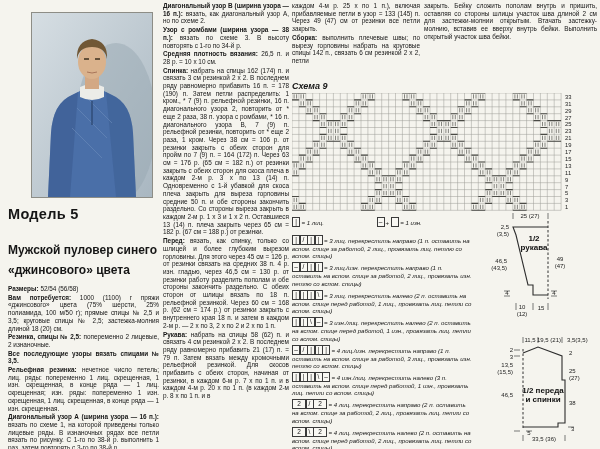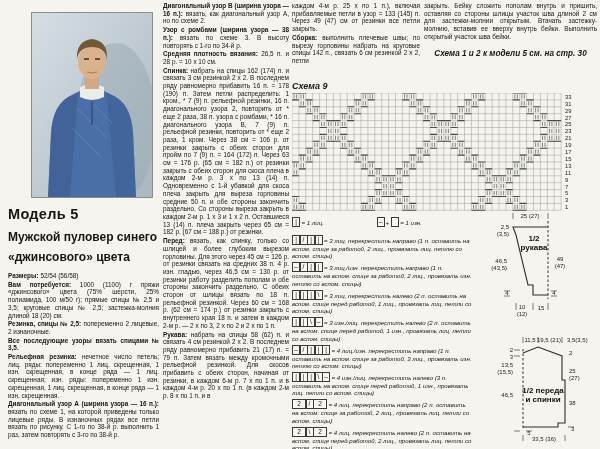--- a/index.html
+++ b/index.html
@@ -7,21 +7,21 @@
         font-family:"Liberation Sans",sans-serif;color:#161616;}
   .col{position:absolute;text-align:justify;}
   #col1{left:8px;top:4px;width:151px;}
   #col2{left:163px;top:2px;width:126px;}
   #col3{left:292px;top:2px;width:128px;}
   #col4{left:424px;top:2px;width:173px;}
   .para{margin:0 0 1px 0;font-size:6.4px;line-height:7.7px;}
   .para b{font-weight:bold;}
   .allbold{font-weight:bold;}
   .photo-frame{width:120px;height:184px;border:1px solid #8d8d86;margin:8px 0 8px 23px;background:#c7d1d8;}
-  .model-heading{font-size:14.5px;font-weight:bold;margin:0 0 5px 0;letter-spacing:.3px;}
+  .model-heading{font-size:14.5px;font-weight:bold;margin:0 0 18px 0;letter-spacing:.3px;}
   .model-subtitle{font-size:12px;font-weight:bold;line-height:20px;margin:0 0 5px 0;text-align:left;}
   .schema-note{font-weight:bold;font-style:italic;font-size:8.2px;margin-top:8px;text-align:center;}
   #chart-block{position:absolute;left:292px;top:81px;}
   .chart-title{font-style:italic;font-weight:bold;font-size:9px;margin:0 0 2px 0;}
   #legend{position:absolute;left:292px;top:217px;width:180px;}
   .legend-item{font-size:6.1px;font-style:italic;line-height:7.4px;margin-bottom:2.6px;}
   .legend-item.half{display:inline-block;width:47%;margin-bottom:4px;vertical-align:top;}
   .sym-box{display:inline-block;width:6px;height:8px;border:0.5px solid #3a3a3a;margin-right:-0.5px;
            font-size:6.5px;line-height:8px;text-align:center;font-style:normal;vertical-align:-2px;
            background:#f9f8f3;overflow:hidden;}
@@ -93,21 +93,20 @@
     <div id="col3-paras">
         <p class="para">каждом 4-м р. 25 х по 1 п.), включая прибавляемые петли в узор = 133 (145) п. Через 49 (47) см от резинки все петли закрыть.</p>
         <p class="para"><b>Сборка: </b>выполнить плечевые швы; по вырезу горловины набрать на круговые спицы 142 п., связать 6 см резинкой 2 х 2, петли</p>
       </div>
   </div>
 
   <div class="col" id="col4">
     <div id="col4-paras">
         <p class="para">закрыть. Бейку сложить пополам внутрь и пришить, оставляя со стороны шлицы участок шва длиной 2 см для застежки-молнии открытым. Втачать застежку-молнию, вставив ее вверху внутрь бейки. Выполнить открытый участок шва бейки.</p>
       </div>
-    <div class="schema-note">Схема 1 и 2 к модели 5 см. на стр. 30</div>
   </div>
 
   <div id="chart-block">
     <div class="chart-title">Схема 9</div>
     <svg id="chart-svg" width="288" height="122">
         <path d="M0.0,0 V117.3 M6.9,0 V117.3 M13.8,0 V117.3 M20.7,0 V117.3 M27.6,0 V117.3 M34.5,0 V117.3 M41.4,0 V117.3 M48.3,0 V117.3 M55.2,0 V117.3 M62.1,0 V117.3 M69.0,0 V117.3 M75.9,0 V117.3 M82.8,0 V117.3 M89.7,0 V117.3 M96.6,0 V117.3 M103.5,0 V117.3 M110.4,0 V117.3 M117.3,0 V117.3 M124.2,0 V117.3 M131.1,0 V117.3 M138.0,0 V117.3 M144.9,0 V117.3 M151.8,0 V117.3 M158.7,0 V117.3 M165.6,0 V117.3 M172.5,0 V117.3 M179.4,0 V117.3 M186.3,0 V117.3 M193.2,0 V117.3 M200.1,0 V117.3 M207.0,0 V117.3 M213.9,0 V117.3 M220.8,0 V117.3 M227.7,0 V117.3 M234.6,0 V117.3 M241.5,0 V117.3 M248.4,0 V117.3 M255.3,0 V117.3 M262.2,0 V117.3 M269.1,0 V117.3 M0,0.0 H269.1 M0,6.9 H269.1 M0,13.8 H269.1 M0,20.7 H269.1 M0,27.6 H269.1 M0,34.5 H269.1 M0,41.4 H269.1 M0,48.3 H269.1 M0,55.2 H269.1 M0,62.1 H269.1 M0,69.0 H269.1 M0,75.9 H269.1 M0,82.8 H269.1 M0,89.7 H269.1 M0,96.6 H269.1 M0,103.5 H269.1 M0,110.4 H269.1 M0,117.3 H269.1 " stroke="#9d9d96" stroke-width="0.5" fill="none"></path>
         <path d="M2.1,1.3 V5.6 M4.6,1.3 V5.6 M9.0,1.3 V5.6 M11.5,1.3 V5.6 M71.1,1.3 V5.6 M73.6,1.3 V5.6 M78.0,1.3 V5.6 M80.5,1.3 V5.6 M112.5,1.3 V5.6 M115.0,1.3 V5.6 M119.4,1.3 V5.6 M121.9,1.3 V5.6 M181.5,1.3 V5.6 M184.0,1.3 V5.6 M188.4,1.3 V5.6 M190.9,1.3 V5.6 M222.9,1.3 V5.6 M225.4,1.3 V5.6 M229.8,1.3 V5.6 M232.3,1.3 V5.6 M9.0,8.2 V12.5 M11.5,8.2 V12.5 M15.9,8.2 V12.5 M18.4,8.2 V12.5 M64.2,8.2 V12.5 M66.7,8.2 V12.5 M71.1,8.2 V12.5 M73.6,8.2 V12.5 M119.4,8.2 V12.5 M121.9,8.2 V12.5 M126.3,8.2 V12.5 M128.8,8.2 V12.5 M174.6,8.2 V12.5 M177.1,8.2 V12.5 M181.5,8.2 V12.5 M184.0,8.2 V12.5 M229.8,8.2 V12.5 M232.3,8.2 V12.5 M236.7,8.2 V12.5 M239.2,8.2 V12.5 M15.9,15.1 V19.4 M18.4,15.1 V19.4 M22.8,15.1 V19.4 M25.3,15.1 V19.4 M57.3,15.1 V19.4 M59.8,15.1 V19.4 M64.2,15.1 V19.4 M66.7,15.1 V19.4 M126.3,15.1 V19.4 M128.8,15.1 V19.4 M133.2,15.1 V19.4 M135.7,15.1 V19.4 M167.7,15.1 V19.4 M170.2,15.1 V19.4 M174.6,15.1 V19.4 M177.1,15.1 V19.4 M236.7,15.1 V19.4 M239.2,15.1 V19.4 M243.6,15.1 V19.4 M246.1,15.1 V19.4 M22.8,22.0 V26.3 M25.3,22.0 V26.3 M29.7,22.0 V26.3 M32.2,22.0 V26.3 M50.4,22.0 V26.3 M52.9,22.0 V26.3 M57.3,22.0 V26.3 M59.8,22.0 V26.3 M133.2,22.0 V26.3 M135.7,22.0 V26.3 M140.1,22.0 V26.3 M142.6,22.0 V26.3 M160.8,22.0 V26.3 M163.3,22.0 V26.3 M167.7,22.0 V26.3 M170.2,22.0 V26.3 M243.6,22.0 V26.3 M246.1,22.0 V26.3 M250.5,22.0 V26.3 M253.0,22.0 V26.3 M29.7,28.9 V33.2 M32.2,28.9 V33.2 M36.6,28.9 V33.2 M39.1,28.9 V33.2 M43.5,28.9 V33.2 M46.0,28.9 V33.2 M50.4,28.9 V33.2 M52.9,28.9 V33.2 M140.1,28.9 V33.2 M142.6,28.9 V33.2 M147.0,28.9 V33.2 M149.5,28.9 V33.2 M153.9,28.9 V33.2 M156.4,28.9 V33.2 M160.8,28.9 V33.2 M163.3,28.9 V33.2 M250.5,28.9 V33.2 M253.0,28.9 V33.2 M257.4,28.9 V33.2 M259.9,28.9 V33.2 M264.3,28.9 V33.2 M266.8,28.9 V33.2 M36.6,35.8 V40.1 M39.1,35.8 V40.1 M43.5,35.8 V40.1 M46.0,35.8 V40.1 M147.0,35.8 V40.1 M149.5,35.8 V40.1 M153.9,35.8 V40.1 M156.4,35.8 V40.1 M257.4,35.8 V40.1 M259.9,35.8 V40.1 M264.3,35.8 V40.1 M266.8,35.8 V40.1 M29.7,42.7 V47.0 M32.2,42.7 V47.0 M36.6,42.7 V47.0 M39.1,42.7 V47.0 M43.5,42.7 V47.0 M46.0,42.7 V47.0 M50.4,42.7 V47.0 M52.9,42.7 V47.0 M140.1,42.7 V47.0 M142.6,42.7 V47.0 M147.0,42.7 V47.0 M149.5,42.7 V47.0 M153.9,42.7 V47.0 M156.4,42.7 V47.0 M160.8,42.7 V47.0 M163.3,42.7 V47.0 M250.5,42.7 V47.0 M253.0,42.7 V47.0 M257.4,42.7 V47.0 M259.9,42.7 V47.0 M264.3,42.7 V47.0 M266.8,42.7 V47.0 M22.8,49.6 V53.9 M25.3,49.6 V53.9 M29.7,49.6 V53.9 M32.2,49.6 V53.9 M50.4,49.6 V53.9 M52.9,49.6 V53.9 M57.3,49.6 V53.9 M59.8,49.6 V53.9 M133.2,49.6 V53.9 M135.7,49.6 V53.9 M140.1,49.6 V53.9 M142.6,49.6 V53.9 M160.8,49.6 V53.9 M163.3,49.6 V53.9 M167.7,49.6 V53.9 M170.2,49.6 V53.9 M243.6,49.6 V53.9 M246.1,49.6 V53.9 M250.5,49.6 V53.9 M253.0,49.6 V53.9 M15.9,56.5 V60.8 M18.4,56.5 V60.8 M22.8,56.5 V60.8 M25.3,56.5 V60.8 M57.3,56.5 V60.8 M59.8,56.5 V60.8 M64.2,56.5 V60.8 M66.7,56.5 V60.8 M126.3,56.5 V60.8 M128.8,56.5 V60.8 M133.2,56.5 V60.8 M135.7,56.5 V60.8 M167.7,56.5 V60.8 M170.2,56.5 V60.8 M174.6,56.5 V60.8 M177.1,56.5 V60.8 M236.7,56.5 V60.8 M239.2,56.5 V60.8 M243.6,56.5 V60.8 M246.1,56.5 V60.8 M9.0,63.4 V67.7 M11.5,63.4 V67.7 M15.9,63.4 V67.7 M18.4,63.4 V67.7 M64.2,63.4 V67.7 M66.7,63.4 V67.7 M71.1,63.4 V67.7 M73.6,63.4 V67.7 M119.4,63.4 V67.7 M121.9,63.4 V67.7 M126.3,63.4 V67.7 M128.8,63.4 V67.7 M174.6,63.4 V67.7 M177.1,63.4 V67.7 M181.5,63.4 V67.7 M184.0,63.4 V67.7 M229.8,63.4 V67.7 M232.3,63.4 V67.7 M236.7,63.4 V67.7 M239.2,63.4 V67.7 M2.1,70.3 V74.6 M4.6,70.3 V74.6 M9.0,70.3 V74.6 M11.5,70.3 V74.6 M71.1,70.3 V74.6 M73.6,70.3 V74.6 M78.0,70.3 V74.6 M80.5,70.3 V74.6 M112.5,70.3 V74.6 M115.0,70.3 V74.6 M119.4,70.3 V74.6 M121.9,70.3 V74.6 M181.5,70.3 V74.6 M184.0,70.3 V74.6 M188.4,70.3 V74.6 M190.9,70.3 V74.6 M222.9,70.3 V74.6 M225.4,70.3 V74.6 M229.8,70.3 V74.6 M232.3,70.3 V74.6 M2.1,77.2 V81.5 M4.6,77.2 V81.5 M78.0,77.2 V81.5 M80.5,77.2 V81.5 M84.9,77.2 V81.5 M87.4,77.2 V81.5 M105.6,77.2 V81.5 M108.1,77.2 V81.5 M112.5,77.2 V81.5 M115.0,77.2 V81.5 M188.4,77.2 V81.5 M190.9,77.2 V81.5 M195.3,77.2 V81.5 M197.8,77.2 V81.5 M216.0,77.2 V81.5 M218.5,77.2 V81.5 M222.9,77.2 V81.5 M225.4,77.2 V81.5 M84.9,84.1 V88.4 M87.4,84.1 V88.4 M91.8,84.1 V88.4 M94.3,84.1 V88.4 M98.7,84.1 V88.4 M101.2,84.1 V88.4 M105.6,84.1 V88.4 M108.1,84.1 V88.4 M195.3,84.1 V88.4 M197.8,84.1 V88.4 M202.2,84.1 V88.4 M204.7,84.1 V88.4 M209.1,84.1 V88.4 M211.6,84.1 V88.4 M216.0,84.1 V88.4 M218.5,84.1 V88.4 M91.8,91.0 V95.3 M94.3,91.0 V95.3 M98.7,91.0 V95.3 M101.2,91.0 V95.3 M202.2,91.0 V95.3 M204.7,91.0 V95.3 M209.1,91.0 V95.3 M211.6,91.0 V95.3 M84.9,97.9 V102.2 M87.4,97.9 V102.2 M91.8,97.9 V102.2 M94.3,97.9 V102.2 M98.7,97.9 V102.2 M101.2,97.9 V102.2 M105.6,97.9 V102.2 M108.1,97.9 V102.2 M195.3,97.9 V102.2 M197.8,97.9 V102.2 M202.2,97.9 V102.2 M204.7,97.9 V102.2 M209.1,97.9 V102.2 M211.6,97.9 V102.2 M216.0,97.9 V102.2 M218.5,97.9 V102.2 M2.1,104.8 V109.1 M4.6,104.8 V109.1 M78.0,104.8 V109.1 M80.5,104.8 V109.1 M84.9,104.8 V109.1 M87.4,104.8 V109.1 M105.6,104.8 V109.1 M108.1,104.8 V109.1 M112.5,104.8 V109.1 M115.0,104.8 V109.1 M188.4,104.8 V109.1 M190.9,104.8 V109.1 M195.3,104.8 V109.1 M197.8,104.8 V109.1 M216.0,104.8 V109.1 M218.5,104.8 V109.1 M222.9,104.8 V109.1 M225.4,104.8 V109.1 M2.1,111.7 V116.0 M4.6,111.7 V116.0 M9.0,111.7 V116.0 M11.5,111.7 V116.0 M71.1,111.7 V116.0 M73.6,111.7 V116.0 M78.0,111.7 V116.0 M80.5,111.7 V116.0 M112.5,111.7 V116.0 M115.0,111.7 V116.0 M119.4,111.7 V116.0 M121.9,111.7 V116.0 M181.5,111.7 V116.0 M184.0,111.7 V116.0 M188.4,111.7 V116.0 M190.9,111.7 V116.0 M222.9,111.7 V116.0 M225.4,111.7 V116.0 M229.8,111.7 V116.0 M232.3,111.7 V116.0 " stroke="#55554f" stroke-width="0.7" fill="none"></path>
         <path d="M0.0,0.0 H6.9 M0.0,6.9 H6.9 M6.9,0.0 H13.8 M69.0,0.0 H75.9 M75.9,0.0 H82.8 M75.9,6.9 H82.8 M110.4,0.0 H117.3 M110.4,6.9 H117.3 M117.3,0.0 H124.2 M179.4,0.0 H186.3 M186.3,0.0 H193.2 M186.3,6.9 H193.2 M220.8,0.0 H227.7 M220.8,6.9 H227.7 M227.7,0.0 H234.6 M6.9,13.8 H13.8 M13.8,6.9 H20.7 M62.1,6.9 H69.0 M69.0,13.8 H75.9 M117.3,13.8 H124.2 M124.2,6.9 H131.1 M172.5,6.9 H179.4 M179.4,13.8 H186.3 M227.7,13.8 H234.6 M234.6,6.9 H241.5 M13.8,20.7 H20.7 M20.7,13.8 H27.6 M55.2,13.8 H62.1 M62.1,20.7 H69.0 M124.2,20.7 H131.1 M131.1,13.8 H138.0 M165.6,13.8 H172.5 M172.5,20.7 H179.4 M234.6,20.7 H241.5 M241.5,13.8 H248.4 M20.7,27.6 H27.6 M27.6,20.7 H34.5 M48.3,20.7 H55.2 M55.2,27.6 H62.1 M131.1,27.6 H138.0 M138.0,20.7 H144.9 M158.7,20.7 H165.6 M165.6,27.6 H172.5 M241.5,27.6 H248.4 M248.4,20.7 H255.3 M27.6,34.5 H34.5 M34.5,27.6 H41.4 M41.4,27.6 H48.3 M48.3,34.5 H55.2 M138.0,34.5 H144.9 M144.9,27.6 H151.8 M151.8,27.6 H158.7 M158.7,34.5 H165.6 M248.4,34.5 H255.3 M255.3,27.6 H262.2 M262.2,27.6 H269.1 M27.6,41.4 H34.5 M34.5,48.3 H41.4 M41.4,48.3 H48.3 M48.3,41.4 H55.2 M138.0,41.4 H144.9 M144.9,48.3 H151.8 M151.8,48.3 H158.7 M158.7,41.4 H165.6 M248.4,41.4 H255.3 M255.3,48.3 H262.2 M262.2,48.3 H269.1 M20.7,48.3 H27.6 M27.6,55.2 H34.5 M48.3,55.2 H55.2 M55.2,48.3 H62.1 M131.1,48.3 H138.0 M138.0,55.2 H144.9 M158.7,55.2 H165.6 M165.6,48.3 H172.5 M241.5,48.3 H248.4 M248.4,55.2 H255.3 M13.8,55.2 H20.7 M20.7,62.1 H27.6 M55.2,62.1 H62.1 M62.1,55.2 H69.0 M124.2,55.2 H131.1 M131.1,62.1 H138.0 M165.6,62.1 H172.5 M172.5,55.2 H179.4 M234.6,55.2 H241.5 M241.5,62.1 H248.4 M6.9,62.1 H13.8 M13.8,69.0 H20.7 M62.1,69.0 H69.0 M69.0,62.1 H75.9 M117.3,62.1 H124.2 M124.2,69.0 H131.1 M172.5,69.0 H179.4 M179.4,62.1 H186.3 M227.7,62.1 H234.6 M234.6,69.0 H241.5 M0.0,69.0 H6.9 M6.9,75.9 H13.8 M69.0,75.9 H75.9 M75.9,69.0 H82.8 M110.4,69.0 H117.3 M117.3,75.9 H124.2 M179.4,75.9 H186.3 M186.3,69.0 H193.2 M220.8,69.0 H227.7 M227.7,75.9 H234.6 M0.0,82.8 H6.9 M75.9,82.8 H82.8 M82.8,75.9 H89.7 M103.5,75.9 H110.4 M110.4,82.8 H117.3 M186.3,82.8 H193.2 M193.2,75.9 H200.1 M213.9,75.9 H220.8 M220.8,82.8 H227.7 M82.8,89.7 H89.7 M89.7,82.8 H96.6 M96.6,82.8 H103.5 M103.5,89.7 H110.4 M193.2,89.7 H200.1 M200.1,82.8 H207.0 M207.0,82.8 H213.9 M213.9,89.7 H220.8 M82.8,96.6 H89.7 M89.7,103.5 H96.6 M96.6,103.5 H103.5 M103.5,96.6 H110.4 M193.2,96.6 H200.1 M200.1,103.5 H207.0 M207.0,103.5 H213.9 M213.9,96.6 H220.8 M0.0,103.5 H6.9 M75.9,103.5 H82.8 M82.8,110.4 H89.7 M103.5,110.4 H110.4 M110.4,103.5 H117.3 M186.3,103.5 H193.2 M193.2,110.4 H200.1 M213.9,110.4 H220.8 M220.8,103.5 H227.7 M0.0,117.3 H6.9 M6.9,110.4 H13.8 M6.9,117.3 H13.8 M69.0,110.4 H75.9 M69.0,117.3 H75.9 M75.9,117.3 H82.8 M110.4,117.3 H117.3 M117.3,110.4 H124.2 M117.3,117.3 H124.2 M179.4,110.4 H186.3 M179.4,117.3 H186.3 M186.3,117.3 H193.2 M220.8,117.3 H227.7 M227.7,110.4 H234.6 M227.7,117.3 H234.6 " stroke="#4a4a45" stroke-width="1.1" fill="none"></path>
         <text x="273.1" y="5.8" font-size="5.8" fill="#222">33</text>
         <text x="273.1" y="12.7" font-size="5.8" fill="#222">31</text>

